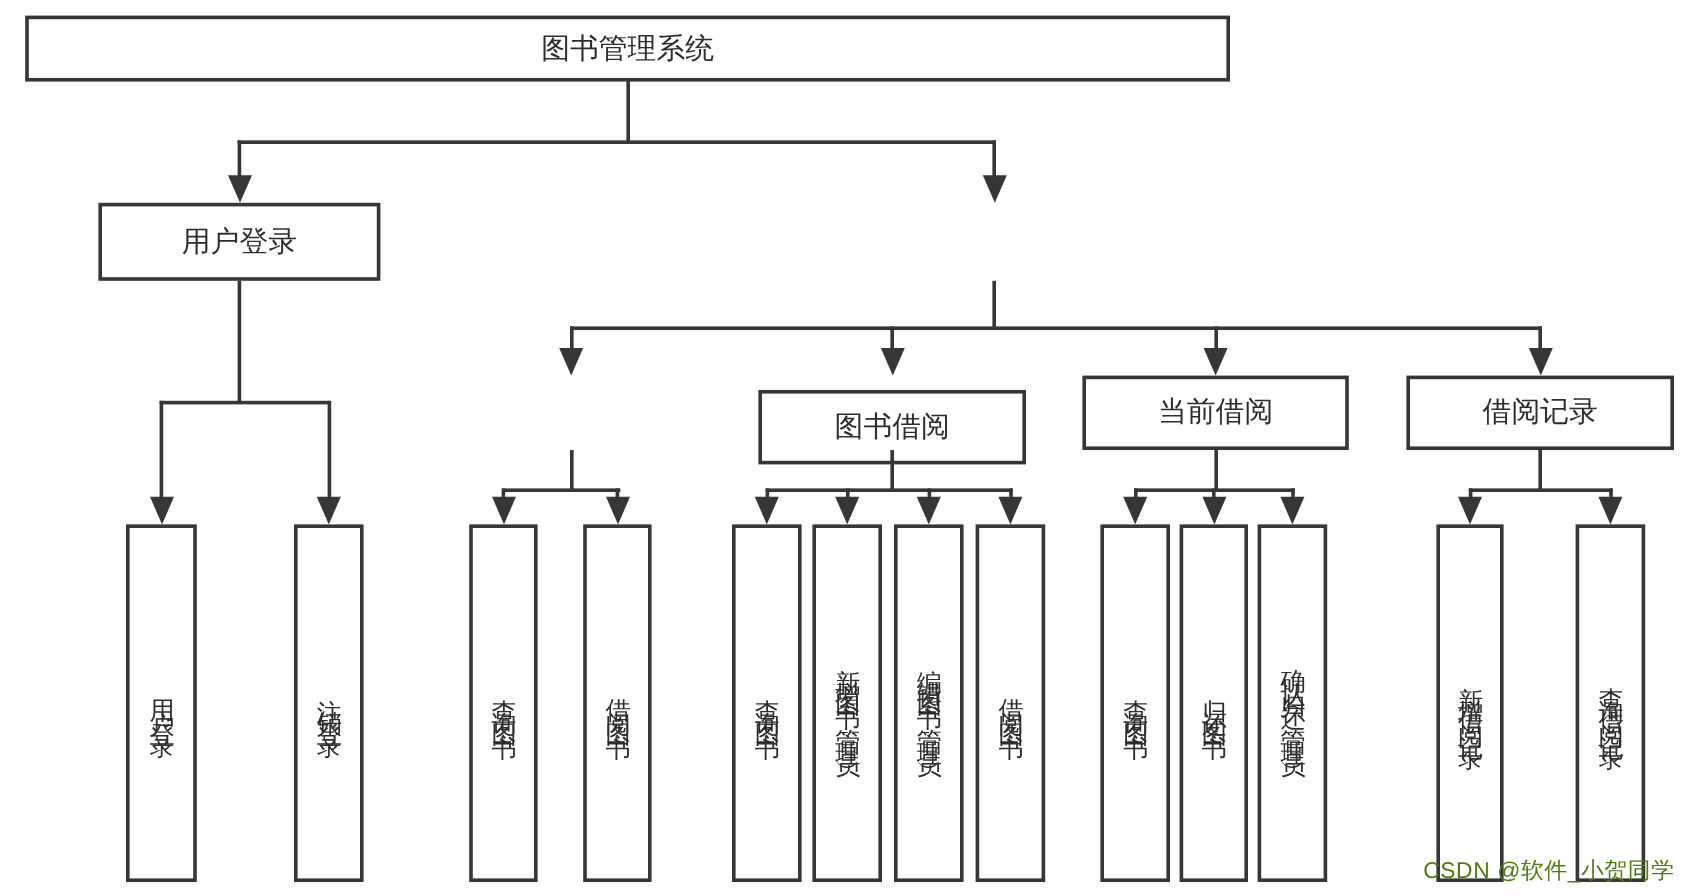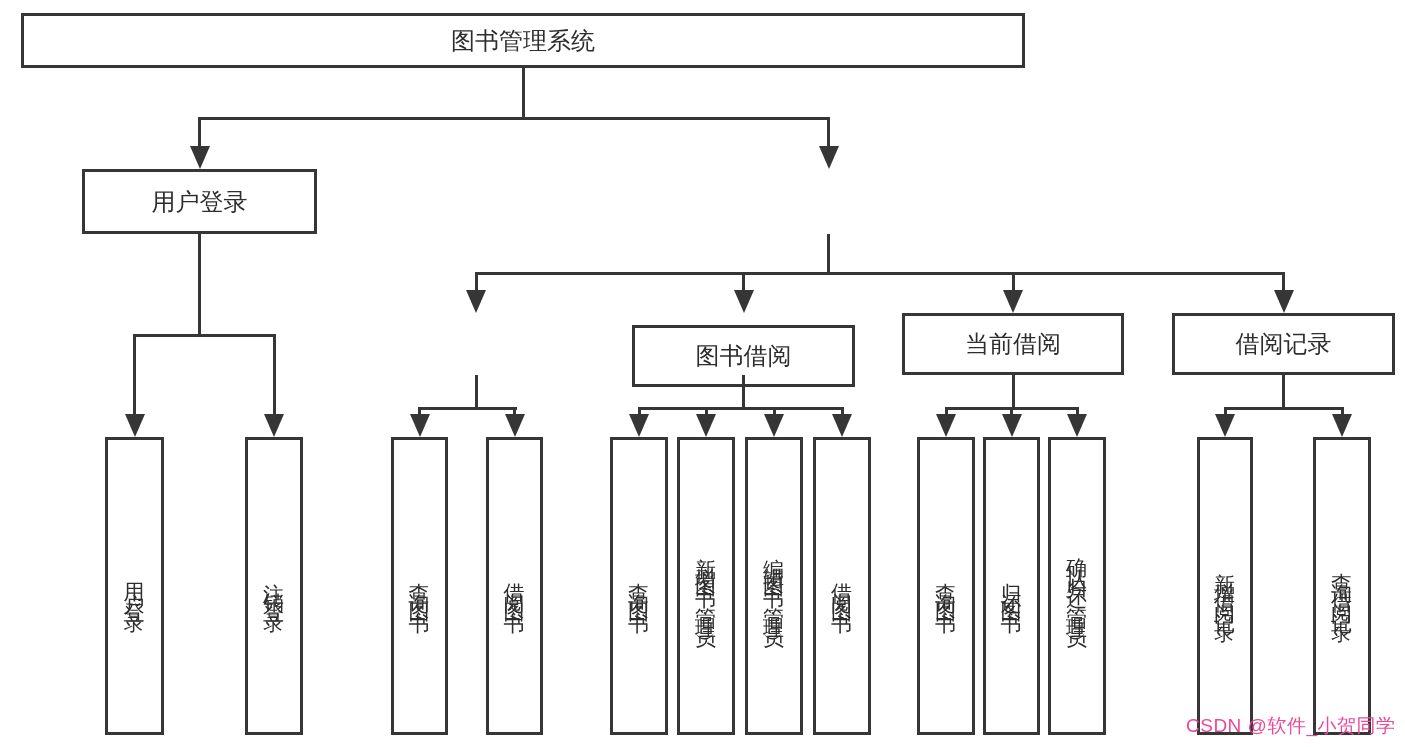--- a/index.html
+++ b/index.html
@@ -59,21 +59,21 @@
     height: 0;
     border-left: 10px solid transparent;
     border-right: 10px solid transparent;
     border-top: 23px solid #363636;
   }
   .watermark {
     position: absolute;
     left: 1186px;
     top: 713px;
     font-size: 19px;
-    color: #ec4899;
+    color: #4d7c0f;
     letter-spacing: 0.5px;
     white-space: nowrap;
   }
 </style>
 </head>
 <body>
 
 <div class="canvas">
 
   <div class="box" style="left:21px; top:13px; width:1004px; height:55px;">图书管理系统</div>

